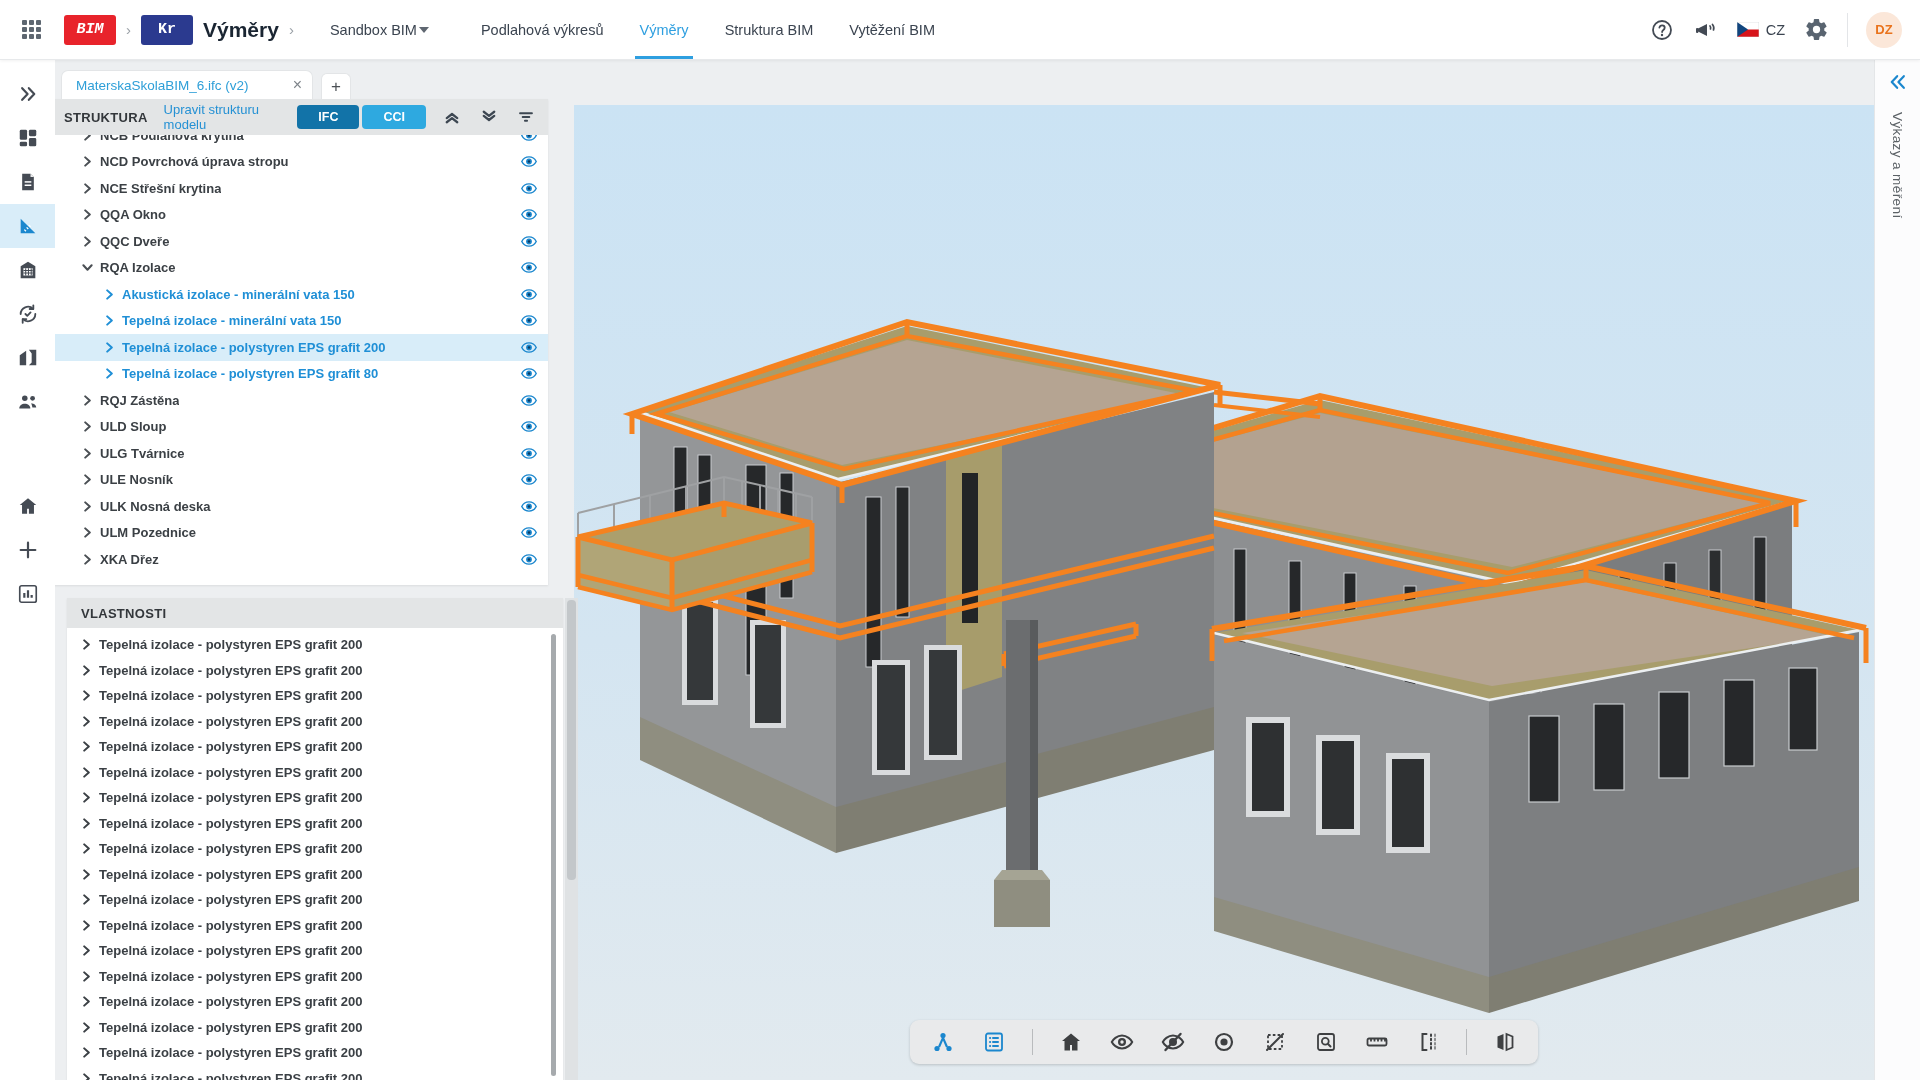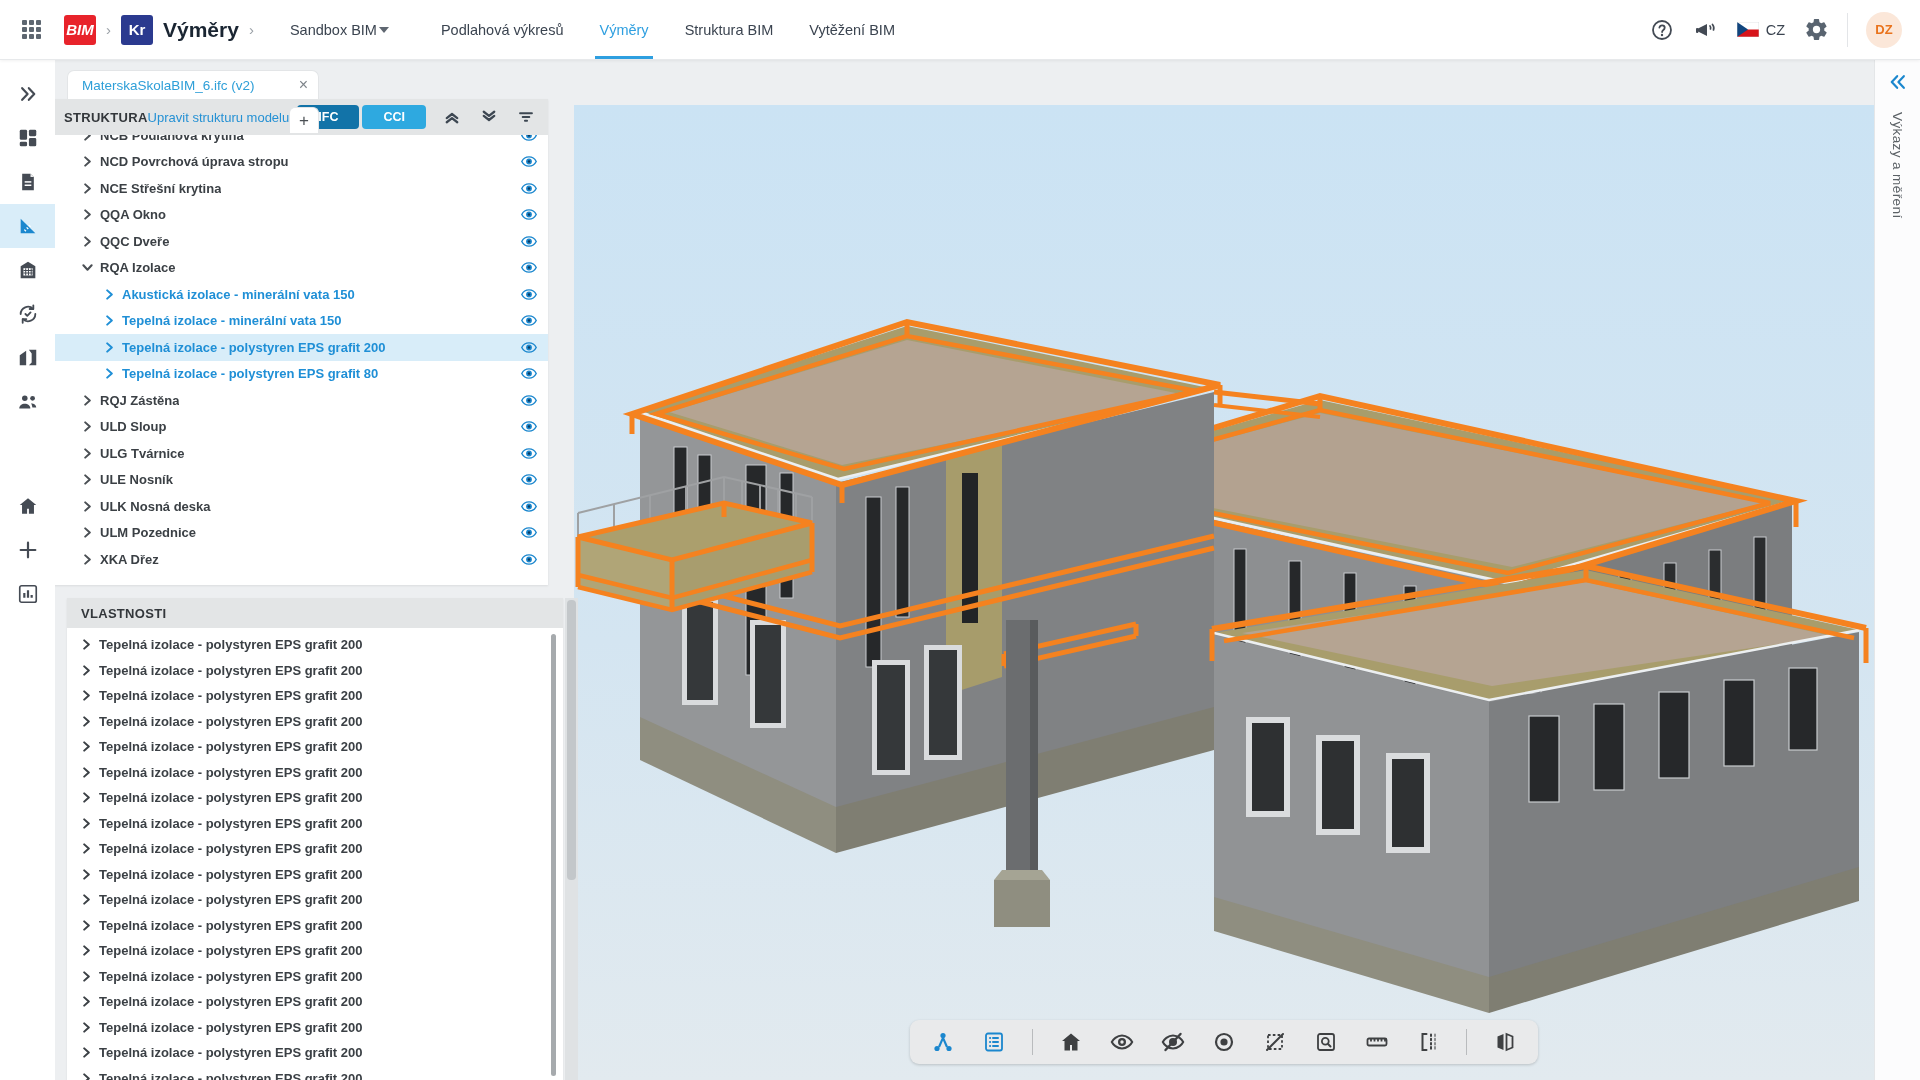--- a/index.html
+++ b/index.html
@@ -6,22 +6,22 @@
   html,body { width:1920px; height:1080px; overflow:hidden;
     font-family:"Liberation Sans", sans-serif; background:#edeff1; color:#3b4045; }
 
   
   .topbar { position:absolute; left:0; top:0; width:1920px; height:60px; background:#fff;
     display:flex; align-items:center; padding:0 18px 0 22px; border-bottom:1px solid #e7e9eb;
     box-shadow:0 1px 3px rgba(0,0,0,.06); z-index:30; }
   .grid-icon { width:20px; height:20px; display:grid; grid-template-columns:repeat(3,5px);
     grid-template-rows:repeat(3,5px); gap:2px; margin-right:22px; cursor:pointer; }
   .grid-icon i { background:#5d6670; border-radius:1px; }
-  .logo-sq { width:32px; height:30px; border-radius:3px; color:#fff; font-weight:bold;
-    display:flex; align-items:center; justify-content:center; font-size:15px; font-style:italic; }
+  .logo-sq { width:52px; height:30px; border-radius:3px; color:#fff; font-weight:bold;
+    display:flex; align-items:center; justify-content:center; font-size:15px; font-style:italic;font-family:Liberation Mono, monospace; }
   .logo-red { background:#e8232b; }
   .logo-navy { background:#2b3a8f; font-style:normal; }
   .crumb-chev { color:#9aa0a6; margin:0 10px; font-size:15px; }
   .app-title { font-size:21px; font-weight:700; color:#1a2532; margin-left:10px; }
   .project-select { display:flex; align-items:center; gap:2px; margin-left:26px; font-size:14.5px;
     color:#3b4450; cursor:pointer; }
   .caret-down { width:0; height:0; border-left:5px solid transparent; border-right:5px solid transparent;
     border-top:6px solid #5f6771; }
   .top-nav { display:flex; align-items:center; height:100%; margin-left:34px; }
   .nav-item { position:relative; height:100%; display:flex; align-items:center; padding:0 18px;
@@ -38,35 +38,35 @@
 
   
   .rail { position:absolute; left:0; top:60px; width:55px; height:1020px; background:#fff;
     display:flex; flex-direction:column; align-items:stretch; padding-top:12px; z-index:20; }
   .rail-item { height:44px; display:flex; align-items:center; justify-content:center;
     color:#454b54; cursor:pointer; }
   .rail-item.active { background:#d9edf9; color:#1b87ce; }
   .rail-gap { height:60px; }
 
   
-  .tab-row { position:absolute; left:67px; top:70px; display:flex; align-items:flex-end; gap:8px; z-index:12;flex-direction:column; }
+  .tab-row { position:absolute; left:61px; top:70px; display:flex; align-items:flex-end; gap:8px; z-index:12; }
   .doc-tab { width:252px; height:29px; background:#fff; border:1px solid #e3e5e7; border-bottom:none;
     border-radius:7px 7px 0 0; display:flex; align-items:center; padding:0 10px 0 14px;
     font-size:13.5px; color:#2e9fd8; cursor:pointer; }
   .doc-tab .close { margin-left:auto; color:#7e848a; font-size:16px; line-height:1; cursor:pointer; }
   .new-tab { width:30px; height:26px; background:#fff; border:1px solid #e3e5e7; border-bottom:none;
     border-radius:6px 6px 0 0; color:#4a4f54; font-size:17px; display:flex; align-items:center;
     justify-content:center; cursor:pointer; }
 
   
   .card { position:absolute; background:#fff; box-shadow:0 1px 2px rgba(0,0,0,.08); }
   .card-structure { left:52px; top:99px; width:496px; height:486px; z-index:11; }
   .panel-head { height:36px; background:#e3e5e6; display:flex; align-items:center; padding:0 12px; }
   .panel-title { font-size:13px; font-weight:700; color:#33373b; letter-spacing:.3px; }
-  .edit-link { font-size:13px; color:#2591d4; margin-left:0; cursor:pointer; }
+  .edit-link { font-size:13px; color:#2591d4; margin-left:16px; cursor:pointer; }
   .seg { display:flex; margin-left:auto; gap:3px; }
   .seg-btn { min-width:44px; height:24px; border-radius:4px; color:#fff; font-size:12.5px; font-weight:700;
     display:flex; align-items:center; justify-content:center; padding:0 21px; cursor:pointer; }
   .seg-btn.on { background:#1273a8; }
   .seg-btn.off { background:#2ea9e0; }
   .head-icons { display:flex; align-items:center; gap:17px; margin-left:16px; color:#3d4752; }
   .head-icons .icon-btn { width:20px; height:20px; }
   .tree { height:450px; overflow:hidden; padding-top:2px; }
   .trow { height:26.5px; display:flex; align-items:center; padding:0 10px 0 30px; cursor:pointer; }
   .trow.lvl2 { padding-left:52px; }

